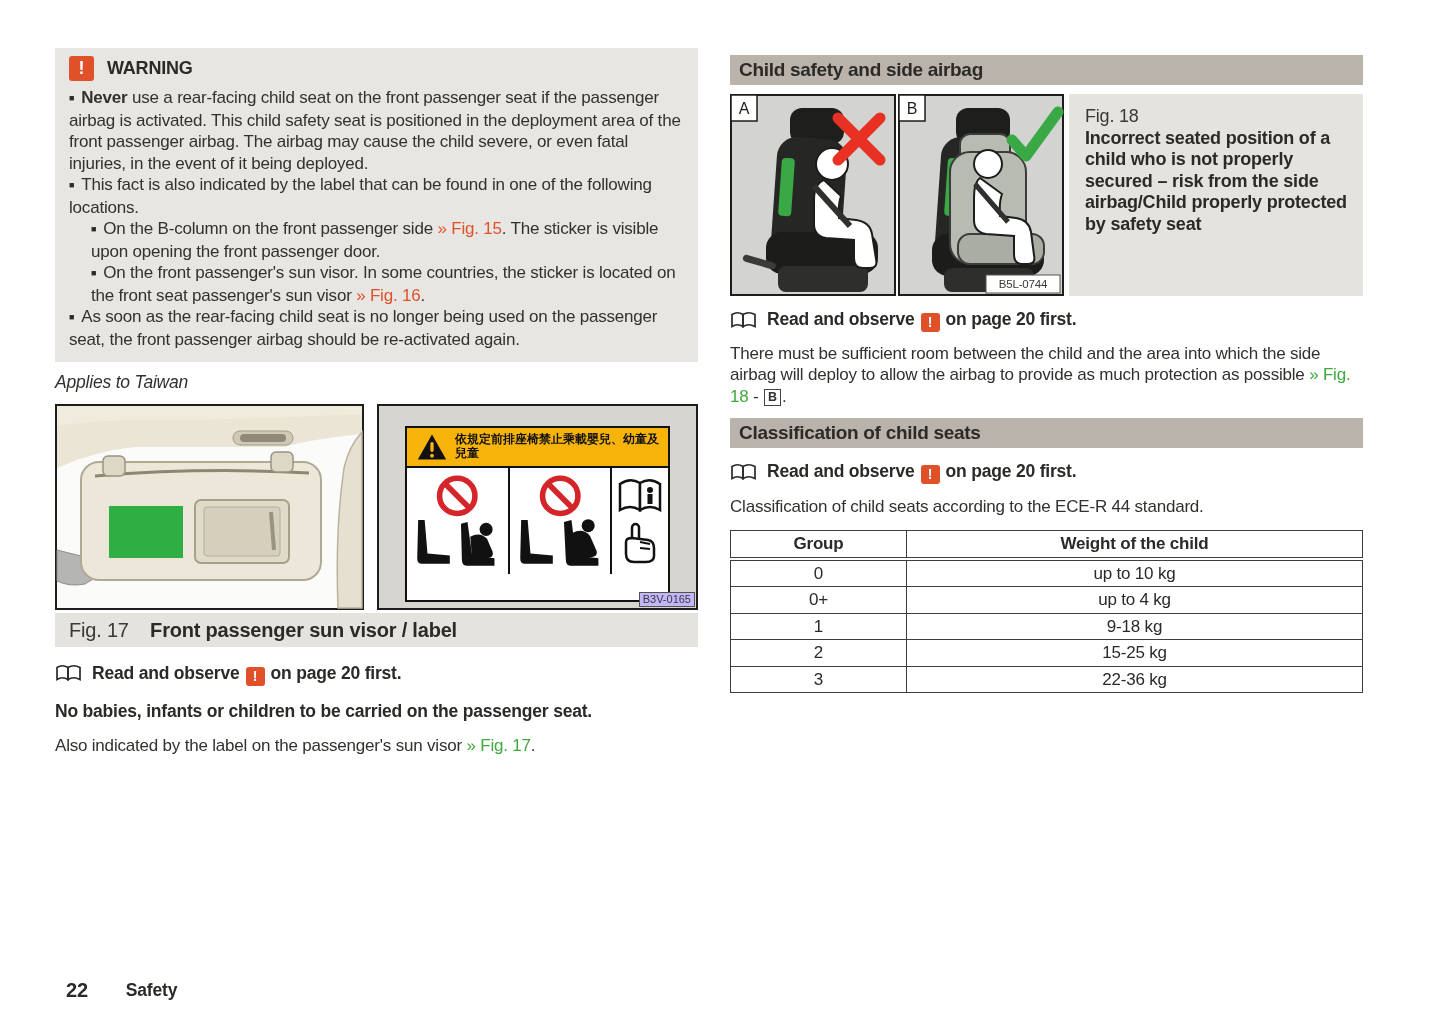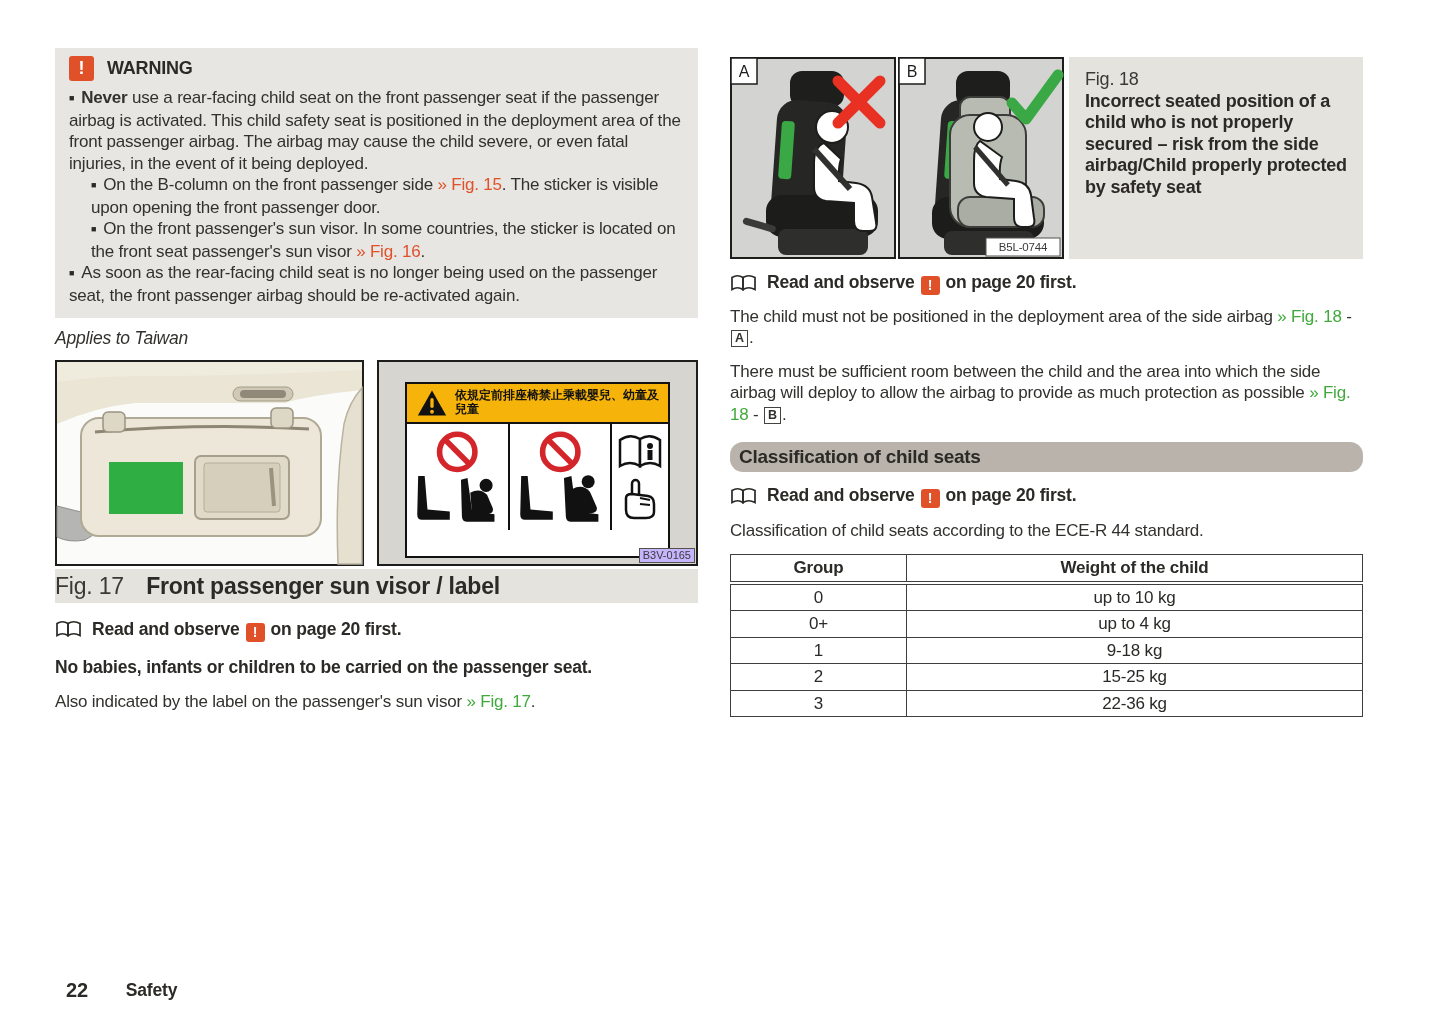--- a/index.html
+++ b/index.html
@@ -51,21 +51,21 @@
   .label-yellow{height:40px;background:var(--yellow);display:flex;align-items:center;border-bottom:2px solid #111;}
   .label-yellow svg{margin:0 8px 0 10px;flex:0 0 auto;}
   .label-cn{font-weight:700;font-size:12px;color:#111;letter-spacing:0;line-height:1.1;}
   .label-panels{display:flex;height:106px;}
   .lp{flex:1;border-right:2px solid #111;}
   .lp:last-child{border-right:none;}
   .lp.narrow{flex:0 0 56px;}
   .lp svg{display:block;width:100%;height:100%;}
   .code-tag{position:absolute;right:1px;bottom:1px;background:#c4b5fd;border:1px solid #55524e;
     font-size:11px;line-height:13px;padding:0 3px;letter-spacing:0;color:#3a3a38;}
-  .fig-strip{margin-top:3px;background:var(--strip-bg);height:34px;line-height:34px;font-size:23px;}
+  .fig-strip{margin-top:3px;background:var(--strip-bg);height:34px;line-height:34px;padding-left:14px;font-size:20px;}
   .fig-no{color:#3a3936;}
   .fig-cap{font-weight:700;margin-left:16px;color:#2b2a27;}
 
   .read-note{margin-top:16px;font-weight:700;font-size:17.5px;display:flex;align-items:center;color:#2b2a27;}
   .book-icon{margin-right:10px;flex:0 0 auto;}
   .bold-line{font-weight:700;margin-top:17px;font-size:17.5px;color:#2b2a27;}
   .body-line{margin-top:12px;}
   .para{margin-top:12px;}
 
   .sg-bold{font-weight:700;}
@@ -76,21 +76,21 @@
 
   
   .col-right .bar{margin-top:7px;}
   .fig18{margin-top:9px;display:flex;}
   .fig18 svg{flex:0 0 334px;display:block;}
   .fig18-cap{flex:1;margin-left:5px;background:var(--strip-bg);padding:12px 14px 12px 16px;
     font-size:18px;line-height:21.5px;}
   .fig18-cap .fig-no{display:block;margin-bottom:0;}
   .fig18-cap .cap-text{font-weight:700;color:#2b2a27;}
   .col-right .read-note{margin-top:13px;}
-  .bar.second{margin-top:17px;border-radius:13px;}
+  .bar.second{margin-top:11px;}
   .ece-line{margin-top:13px;}
 
   .cls-table{margin-top:13px;width:100%;border-collapse:collapse;font-size:17px;color:#2b2a27;}
   .cls-table th,.cls-table td{border:1px solid var(--tbl);text-align:center;padding:2px 4px;height:26px;font-weight:400;}
   .cls-table th{font-weight:700;border-bottom:4px double var(--tbl);height:28px;}
   .cls-table .c-group{width:176px;}
 
   .footer{position:absolute;left:60px;top:980px;display:flex;align-items:flex-start;margin-left:6px;}
   .footer .pg{font-weight:700;font-size:20px;color:#2b2a27;}
   .footer .sec{font-weight:700;font-size:17.5px;margin-left:38px;color:#2b2a27;}
@@ -103,20 +103,21 @@
   <div class="col col-left">
 
     <section class="warning-box">
       <div class="warning-head">
         <span class="excl-badge lg">
             <span>!</span>
           </span>
         <span class="warning-title">WARNING</span>
       </div>
       <p class="witem l1"><span class="sg-bold">Never</span><span> use a rear-facing child seat on the front passenger seat if the passenger airbag is activated. This child safety seat is positioned in the deployment area of the front passenger airbag. The airbag may cause the child severe, or even fatal injuries, in the event of it being deployed.</span></p>
+      <p class="witem l1"><span>This fact is also indicated by the label that can be found in one of the following locations.</span></p>
       <p class="witem l2"><span>On the B-column on the front passenger side </span><span class="sg-link-orange">» Fig. 15</span><span>. The sticker is visible upon opening the front passenger door.</span></p>
       <p class="witem l2"><span>On the front passenger's sun visor. In some countries, the sticker is located on the front seat passenger's sun visor </span><span class="sg-link-orange">» Fig. 16</span><span>.</span></p>
       <p class="witem l1"><span>As soon as the rear-facing child seat is no longer being used on the passenger seat, the front passenger airbag should be re-activated again.</span></p>
     </section>
 
     <p class="applies">Applies to Taiwan</p>
 
     <figure class="fig17">
       <div class="fig17-imgs">
 
@@ -211,20 +212,21 @@
         </span>
       <span class="rn-text">on page 20 first.</span>
     </div>
 
     <p class="bold-line">No babies, infants or children to be carried on the passenger seat.</p>
     <p class="body-line"><span>Also indicated by the label on the passenger's sun visor </span><span class="sg-link-green">» Fig. 17</span><span>.</span></p>
   </div>
 
   <div class="col col-right">
 
+    <h2 class="bar">Child safety and side airbag</h2>
 
     <figure class="fig18">
       <svg viewBox="0 0 334 202" width="334" height="202">
 
         <rect x="1" y="1" width="164" height="200" fill="#d3d3d1" stroke="#1d1d1b" stroke-width="2"></rect>
         <g transform="translate(14,12)">
           <rect x="46" y="2" width="54" height="36" rx="12" fill="#1e1e1c"></rect>
           <rect x="30" y="32" width="70" height="122" rx="20" fill="#262624" transform="rotate(4 65 93)"></rect>
           <rect x="22" y="126" width="112" height="42" rx="16" fill="#1c1c1a"></rect>
           <rect x="34" y="160" width="90" height="26" rx="8" fill="#2e2e2c"></rect>
@@ -274,21 +276,20 @@
         <path d="M2,4.5 Q7.5,1 13,4.5 L13,16.5 Q7.5,13 2,16.5 Z" fill="none" stroke="#2b2a27" stroke-width="1.7"></path>
         <path d="M13,4.5 Q18.5,1 25,4.5 L25,16.5 Q18.5,13 13,16.5 Z" fill="none" stroke="#2b2a27" stroke-width="1.7"></path>
       </svg>
       <span class="rn-text">Read and observe</span>
       <span class="excl-badge sm">
           <span>!</span>
         </span>
       <span class="rn-text">on page 20 first.</span>
     </div>
 
-    <p class="para"><span>The child must not be positioned in the deployment area of the side airbag </span><span class="sg-link-green">» Fig. 18</span><span> - </span><span class="sg-box">A</span><span>.</span></p>
     <p class="para"><span>There must be sufficient room between the child and the area into which the side airbag will deploy to allow the airbag to provide as much protection as possible </span><span class="sg-link-green">» Fig. 18</span><span> - </span><span class="sg-box">B</span><span>.</span></p>
 
     <h2 class="bar second">Classification of child seats</h2>
 
     <div class="read-note">
       <svg class="book-icon" width="27" height="20" viewBox="0 0 27 20">
         <path d="M2,4.5 Q7.5,1 13,4.5 L13,16.5 Q7.5,13 2,16.5 Z" fill="none" stroke="#2b2a27" stroke-width="1.7"></path>
         <path d="M13,4.5 Q18.5,1 25,4.5 L25,16.5 Q18.5,13 13,16.5 Z" fill="none" stroke="#2b2a27" stroke-width="1.7"></path>
       </svg>
       <span class="rn-text">Read and observe</span>

